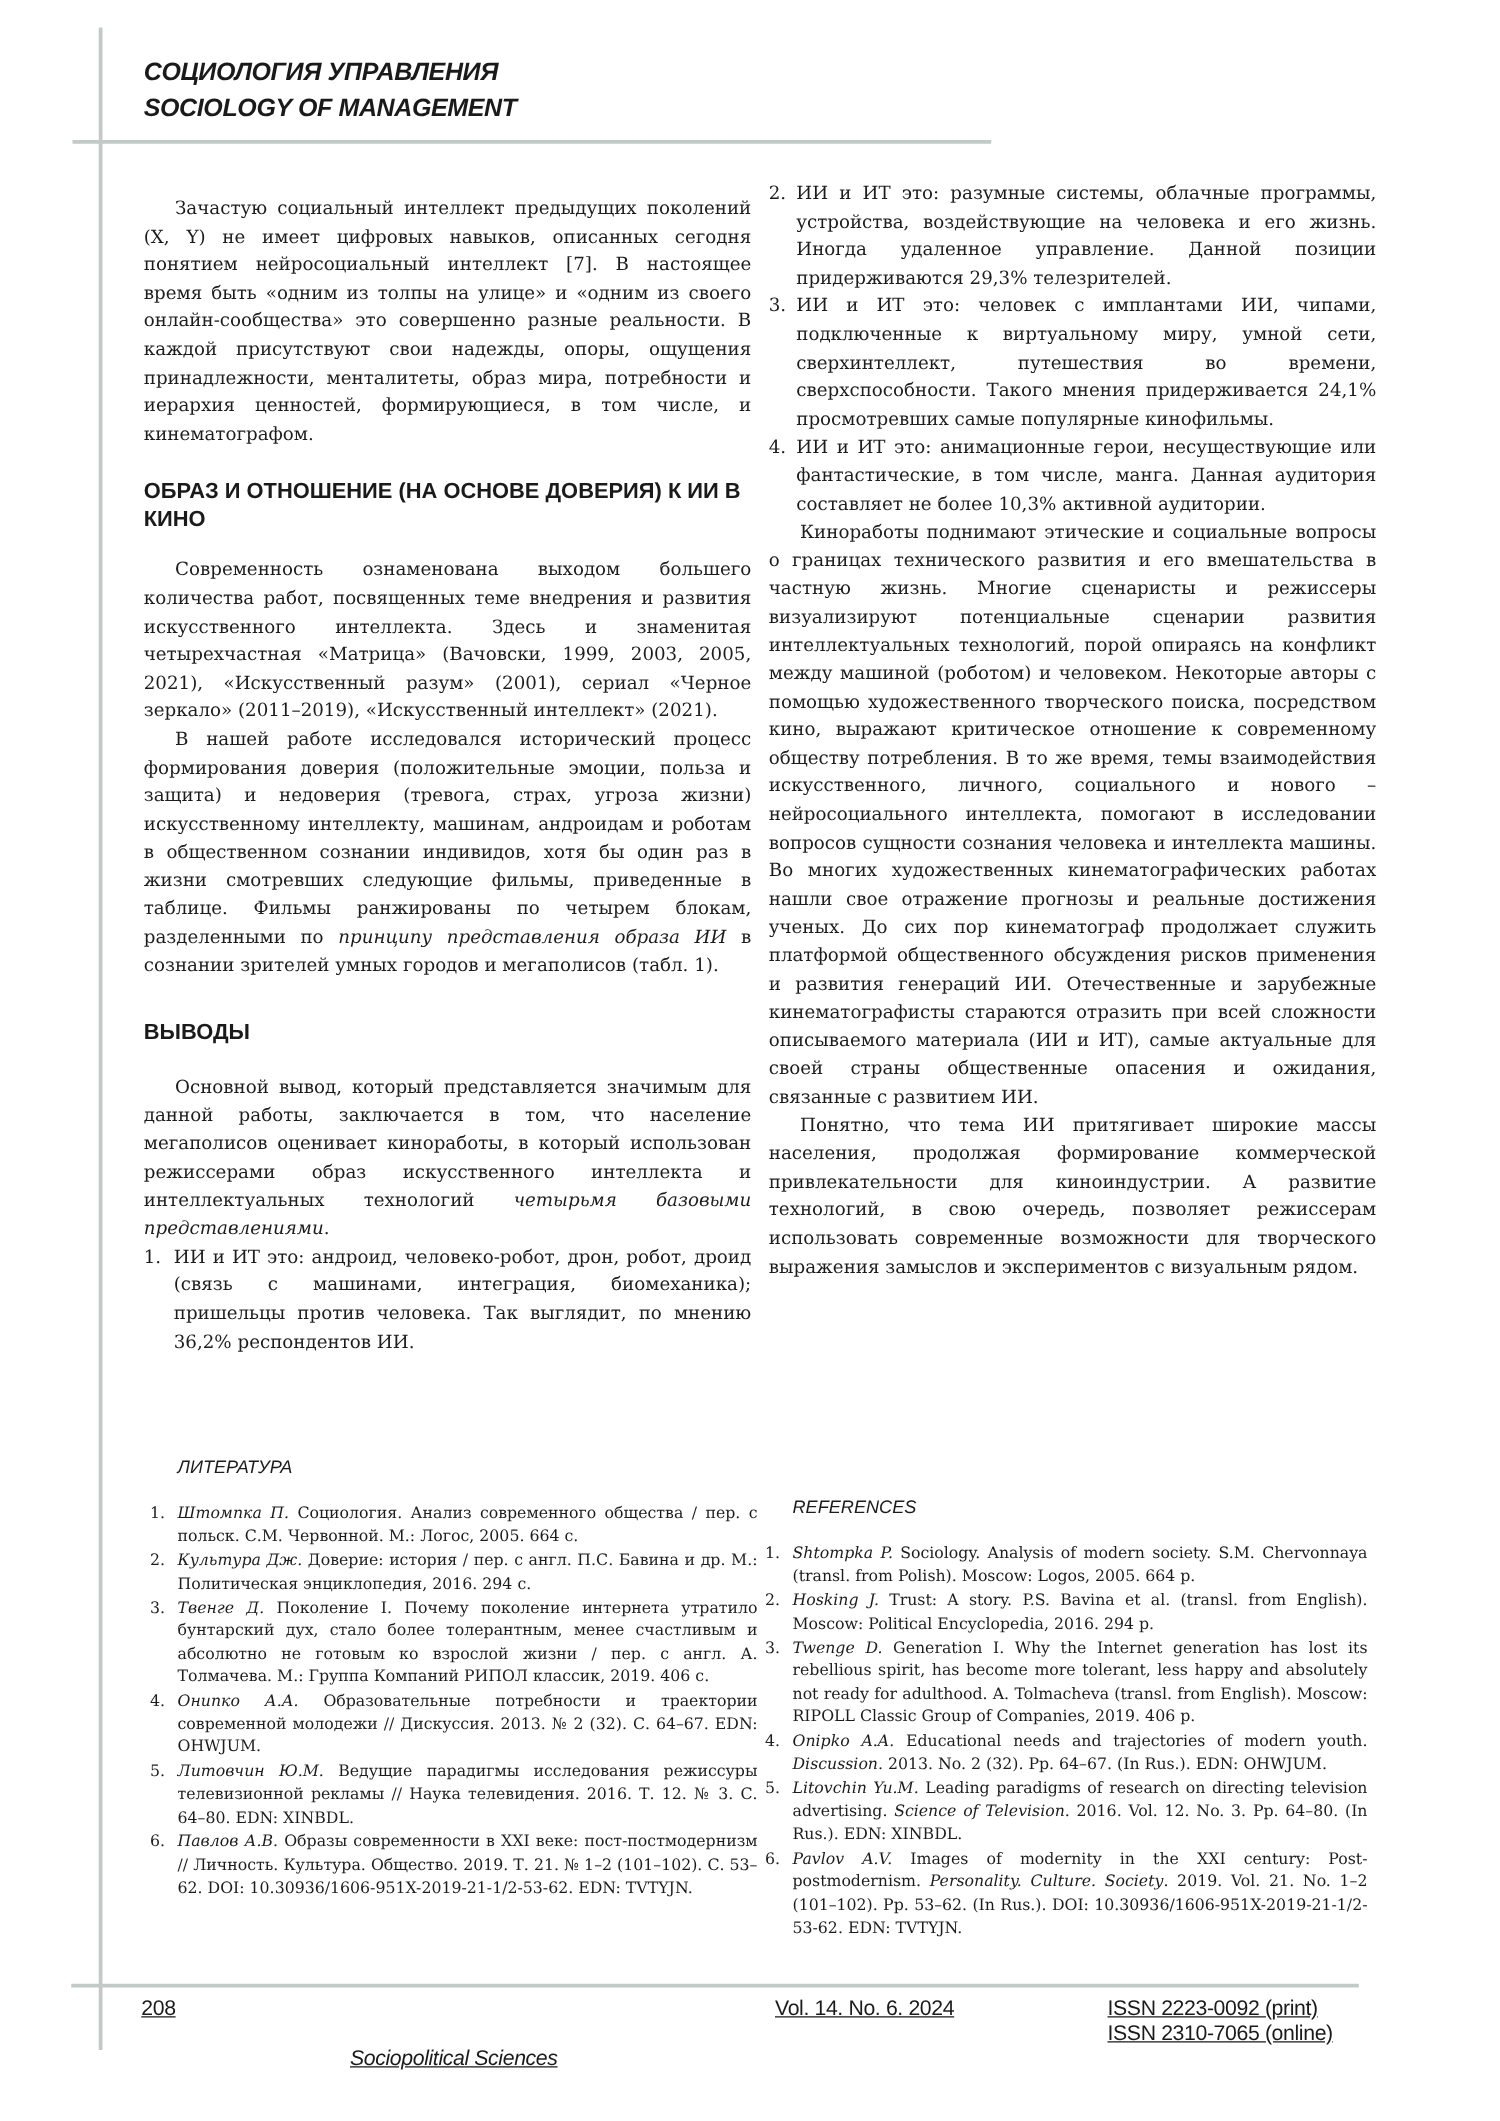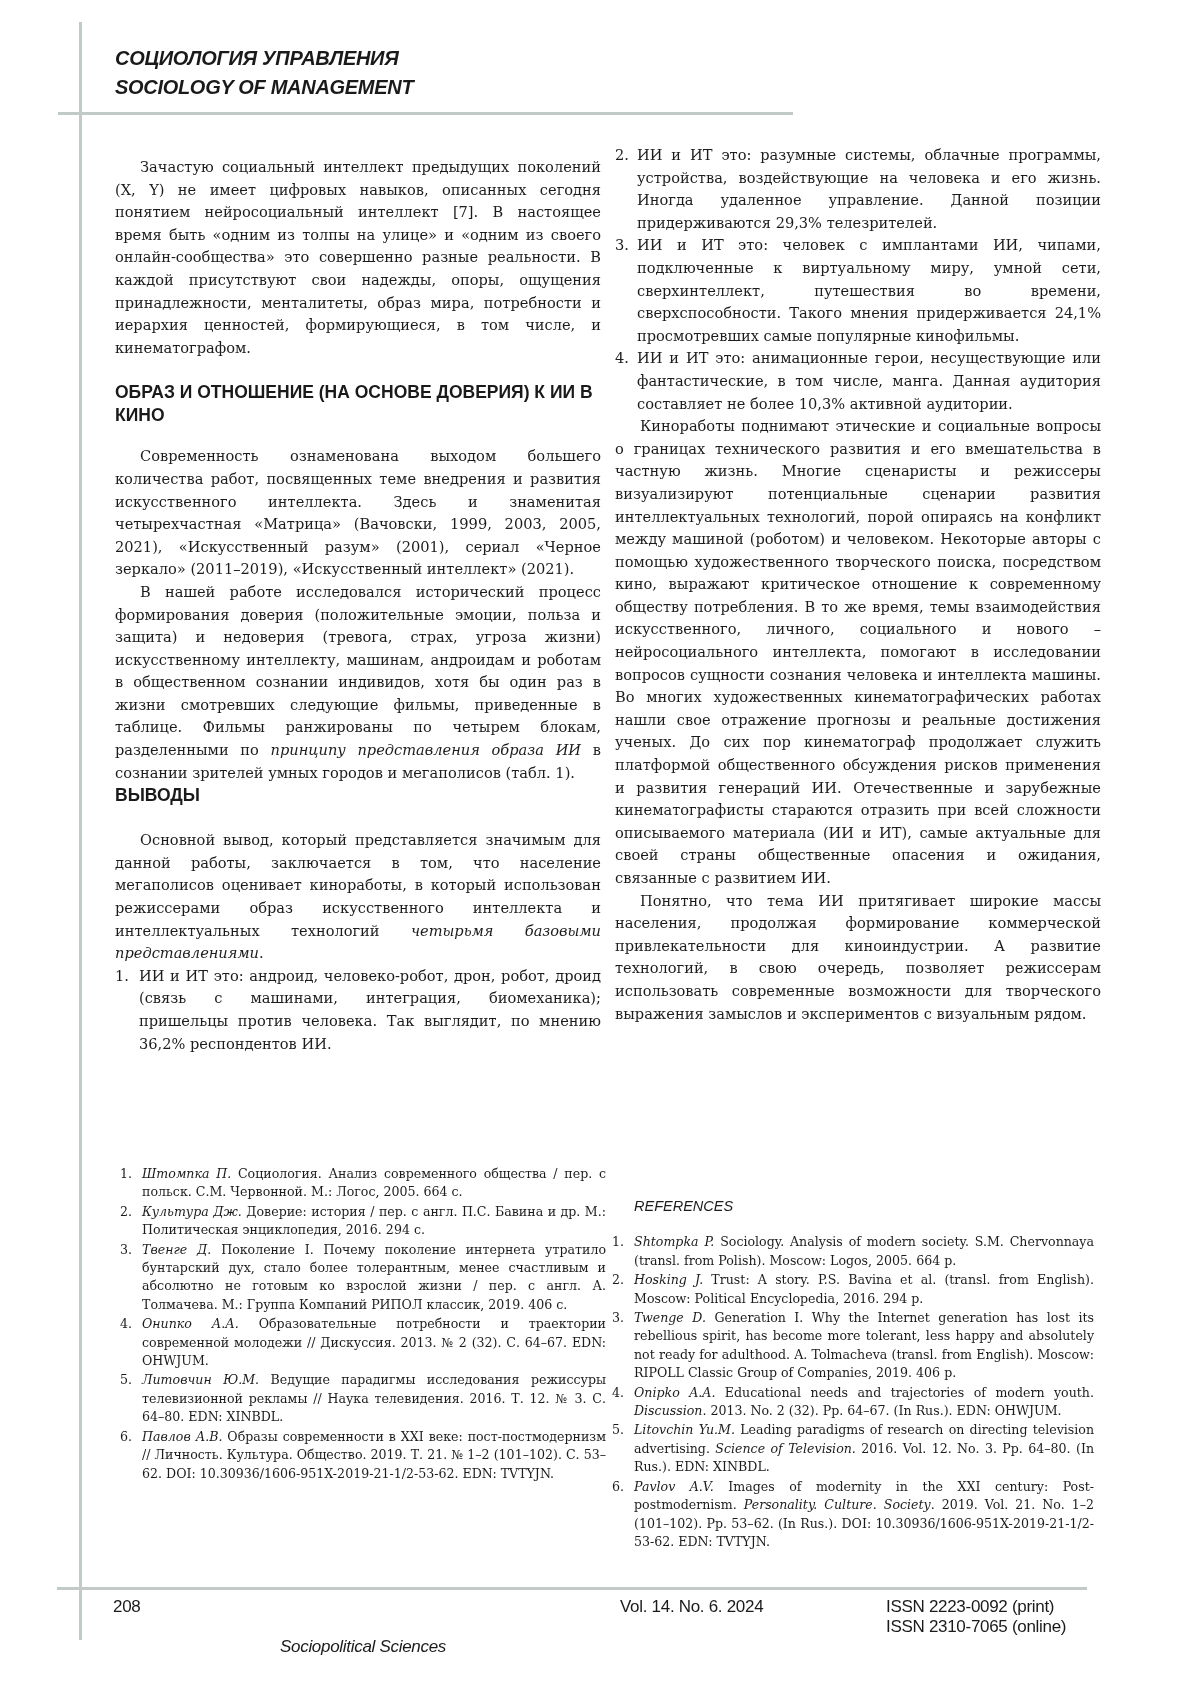--- a/index.html
+++ b/index.html
@@ -11,39 +11,39 @@
   .running-head { position: absolute; left: 115px; top: 44px; font-family: "Liberation Sans", sans-serif; font-style: italic; font-weight: bold; font-size: 20px; line-height: 29px; letter-spacing: -0.3px; color: #1a1a1a; }
   .running-head div { white-space: nowrap; }
 
   .col { position: absolute; width: 486px; font-family: "DejaVu Serif", serif; font-size: 14.6px; line-height: 22.6px; text-align: justify; color: #1c1c1c; }
   .col-left { left: 115px; top: 156px; }
   .col-right { left: 615px; top: 144px; }
   .col p { margin: 0; text-indent: 25px; }
 
   .section-heading { font-family: Liberation Sans, sans-serif; font-size: 17.5px; line-height: 23px; color: #1a1a1a; margin: 0; text-align: left; text-indent: 0; }
   .h-obraz { margin-top: 22px; margin-bottom: 18px; }
-  .h-vyvody { margin-bottom: 22px; }
+  .h-vyvody { margin-top: 30px; margin-bottom: 22px; }
 
   ol.numbered { margin: 0; padding: 0; list-style: none; }
   ol.numbered li { position: relative; padding-left: 24px; }
   ol.numbered li .num { position: absolute; left: 0; top: 0; }
   .col-right ol.numbered li { padding-left: 22px; }
 
   .refs { position: absolute; width: 486px; font-family: "DejaVu Serif", serif; font-size: 12.6px; line-height: 18.4px; text-align: justify; color: #1c1c1c; }
   .refs-left { left: 120px; top: 1165px; }
   .refs-right { left: 612px; top: 1165px; width: 482px; margin-top: 32px; }
   .refs-title { font-family: "Liberation Sans", sans-serif; font-style: italic; font-size: 14.5px; margin: 0 0 18px 22px; text-align: left; }
   .refs ol { margin: 0; padding: 0; list-style: none; }
   .refs li { position: relative; padding-left: 22px; margin-bottom: 1px; }
   .refs li .num { position: absolute; left: 0; top: 0; }
   .refs-left li { padding-left: 22px; }
   .refs li .author { font-style: italic; }
   .refs li .journal { font-style: italic; }
 
-  .footer { position: absolute; top: 1597px; font-family: "Liberation Sans", sans-serif; font-size: 17px; line-height: 20px; color: #1a1a1a; letter-spacing: -0.3px; }
+  .footer { position: absolute; top: 1597px; font-family: "Liberation Sans", sans-serif; font-size: 17px; line-height: 20px; color: #1a1a1a; letter-spacing: -0.3px; text-decoration: underline; }
   .f-page { left: 113px; }
   .f-journal { left: 280px; font-style: italic; margin-top: 40px; }
   .f-vol { left: 620px; }
   .f-issn { left: 886px; }
   .f-issn div { white-space: nowrap; }
   em.it { font-style: italic; }
 </style>
 </head>
 <body>
 
@@ -74,20 +74,21 @@
   <ol class="numbered">
     <li><span class="num">2.</span><span>ИИ и ИТ это: разумные системы, облачные программы, устройства, воздействующие на человека и его жизнь. Иногда удаленное управление. Данной позиции придерживаются 29,3% телезрителей.</span></li>
     <li><span class="num">3.</span><span>ИИ и ИТ это: человек с имплантами ИИ, чипами, подключенные к виртуальному миру, умной сети, сверхинтеллект, путешествия во времени, сверхспособности. Такого мнения придерживается 24,1% просмотревших самые популярные кинофильмы.</span></li>
     <li><span class="num">4.</span><span>ИИ и ИТ это: анимационные герои, несуществующие или фантастические, в том числе, манга. Данная аудитория составляет не более 10,3% активной аудитории.</span></li>
   </ol>
   <p>Киноработы поднимают этические и социальные вопросы о границах технического развития и его вмешательства в частную жизнь. Многие сценаристы и режиссеры визуализируют потенциальные сценарии развития интеллектуальных технологий, порой опираясь на конфликт между машиной (роботом) и человеком. Некоторые авторы с помощью художественного творческого поиска, посредством кино, выражают критическое отношение к современному обществу потребления. В то же время, темы взаимодействия искусственного, личного, социального и нового – нейросоциального интеллекта, помогают в исследовании вопросов сущности сознания человека и интеллекта машины. Во многих художественных кинематографических работах нашли свое отражение прогнозы и реальные достижения ученых. До сих пор кинематограф продолжает служить платформой общественного обсуждения рисков применения и развития генераций ИИ. Отечественные и зарубежные кинематографисты стараются отразить при всей сложности описываемого материала (ИИ и ИТ), самые актуальные для своей страны общественные опасения и ожидания, связанные с развитием ИИ.</p>
   <p>Понятно, что тема ИИ притягивает широкие массы населения, продолжая формирование коммерческой привлекательности для киноиндустрии. А развитие технологий, в свою очередь, позволяет режиссерам использовать современные возможности для творческого выражения замыслов и экспериментов с визуальным рядом.</p>
 </div>
 
 <div class="refs refs-left">
+  <div class="refs-title">ЛИТЕРАТУРА</div>
   <ol>
     <li><span class="num">1.</span><span class="author">Штомпка П.</span><span> Социология. Анализ современного общества / пер. с польск. С.М. Червонной. М.: Логос, 2005. 664 с.</span></li>
     <li><span class="num">2.</span><span class="author">Культура Дж.</span><span> Доверие: история / пер. с англ. П.С. Бавина и др. М.: Политическая энциклопедия, 2016. 294 с.</span></li>
     <li><span class="num">3.</span><span class="author">Твенге Д.</span><span> Поколение I. Почему поколение интернета утратило бунтарский дух, стало более толерантным, менее счастливым и абсолютно не готовым ко взрослой жизни / пер. с англ. А. Толмачева. М.: Группа Компаний РИПОЛ классик, 2019. 406 с.</span></li>
     <li><span class="num">4.</span><span class="author">Онипко А.А.</span><span> Образовательные потребности и траектории современной молодежи // Дискуссия. 2013. № 2 (32). С. 64–67. EDN: OHWJUM.</span></li>
     <li><span class="num">5.</span><span class="author">Литовчин Ю.М.</span><span> Ведущие парадигмы исследования режиссуры телевизионной рекламы // Наука телевидения. 2016. Т. 12. № 3. С. 64–80. EDN: XINBDL.</span></li>
     <li><span class="num">6.</span><span class="author">Павлов А.В.</span><span> Образы современности в XXI веке: пост-постмодернизм // Личность. Культура. Общество. 2019. Т. 21. № 1–2 (101–102). С. 53–62. DOI: 10.30936/1606-951X-2019-21-1/2-53-62. EDN: TVTYJN.</span></li>
   </ol>
 </div>
 

